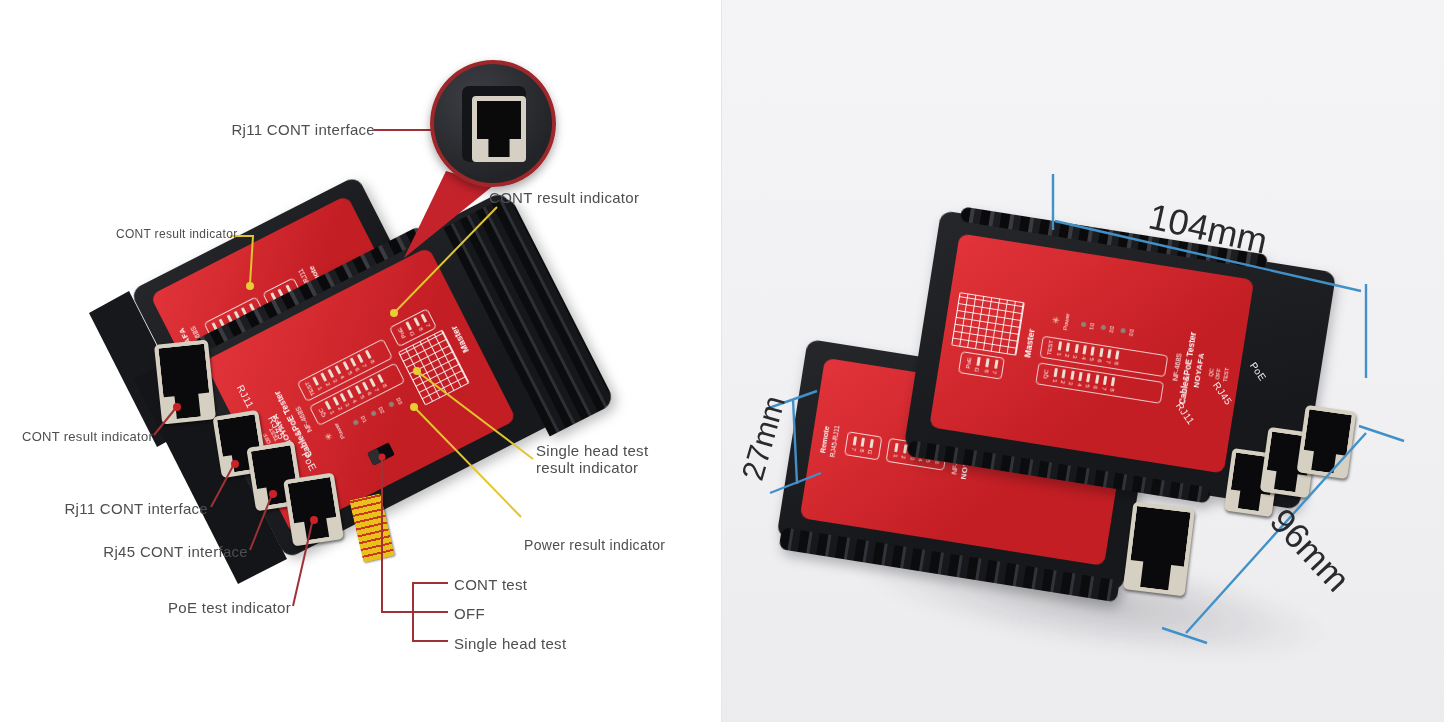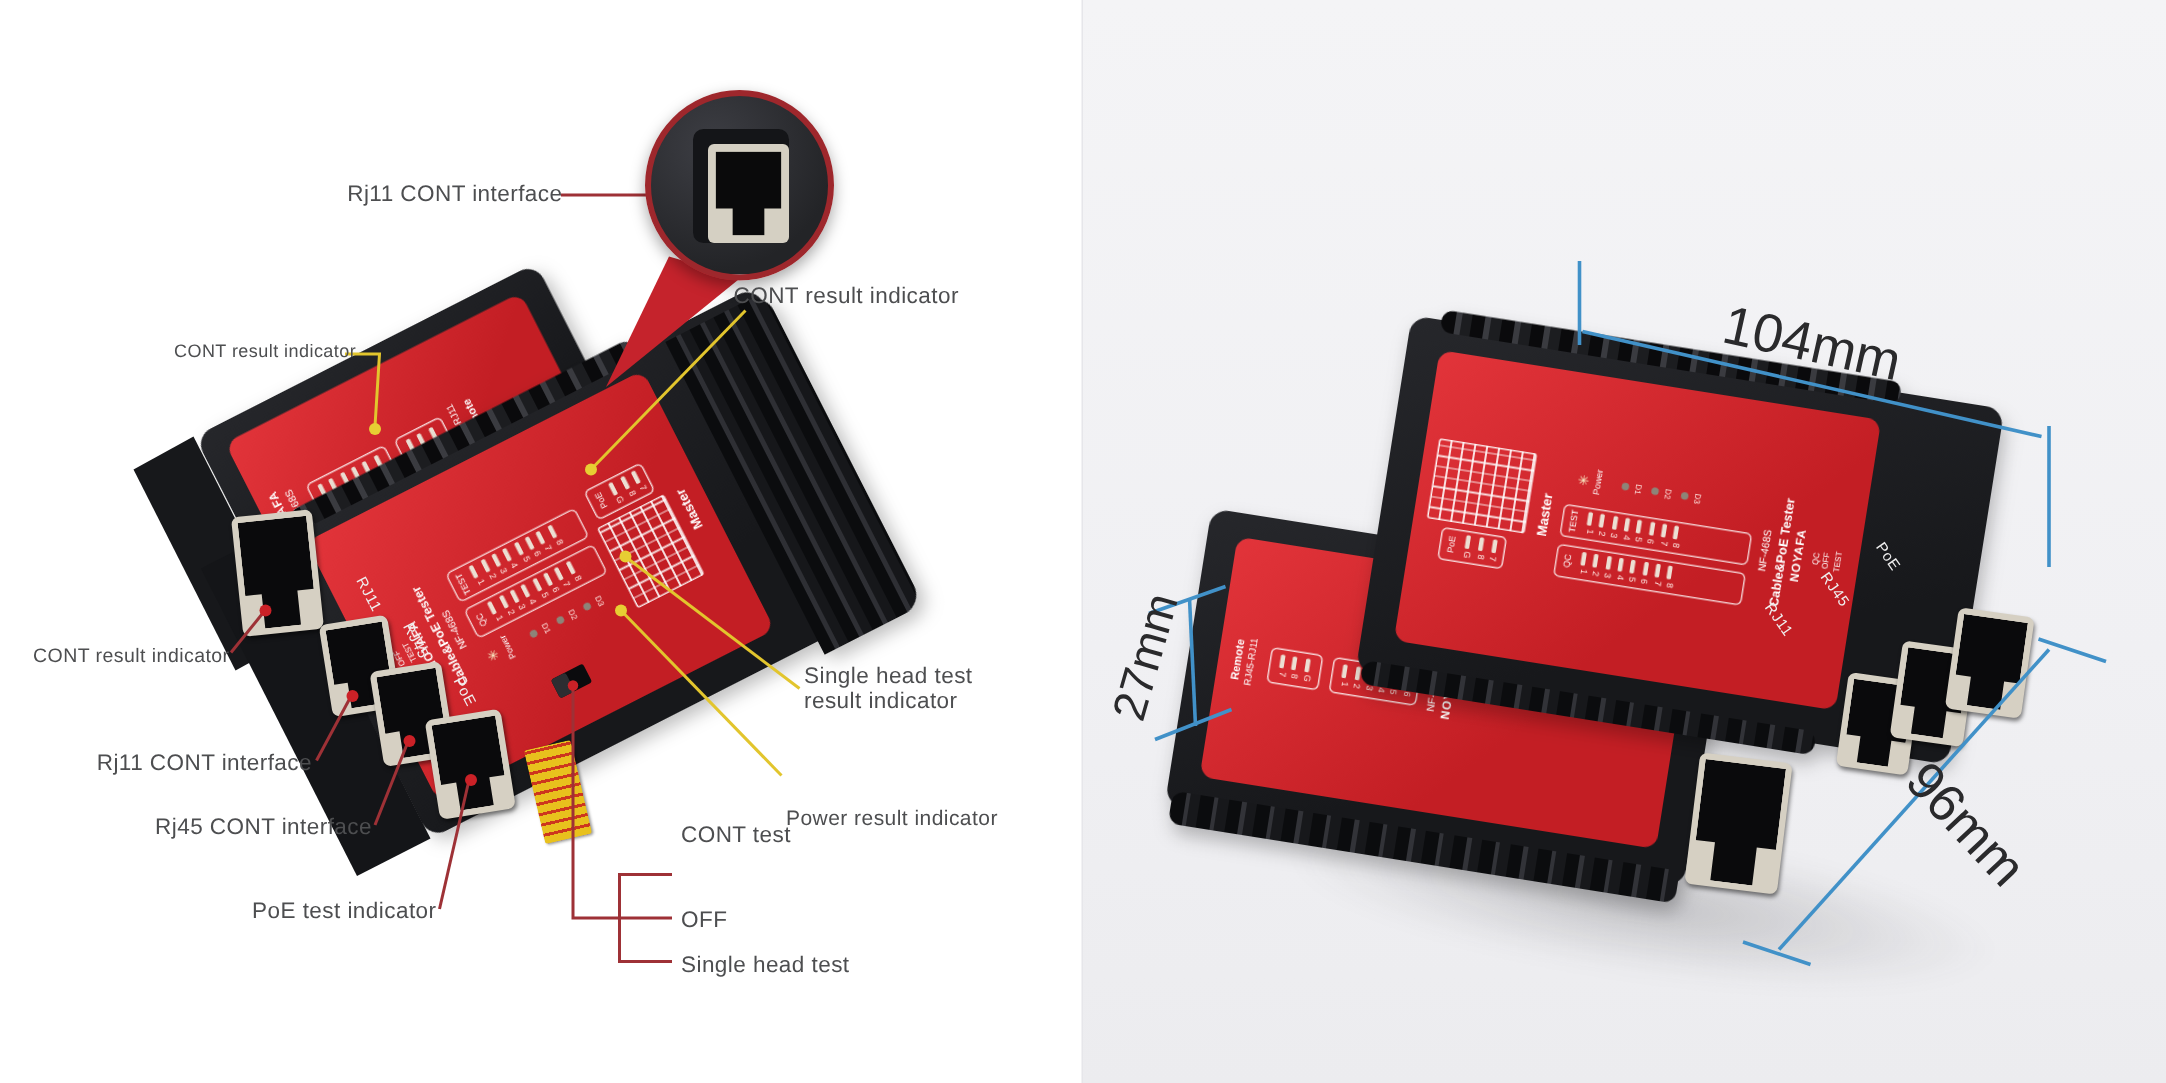--- a/index.html
+++ b/index.html
@@ -363,21 +363,21 @@
     <div class="lbl small right-align" style="left:116px;top:227px;width:110px;">CONT result indicator</div>
     <div class="lbl mid right-align" style="left:22px;top:429px;width:128px;">CONT result indicator</div>
     <div class="lbl right-align" style="left:60px;top:500px;width:148px;">Rj11 CONT interface</div>
     <div class="lbl right-align" style="left:98px;top:543px;width:150px;">Rj45 CONT interface</div>
     <div class="lbl right-align" style="left:160px;top:599px;width:131px;">PoE test indicator</div>
     <div class="lbl two-line" style="left:536px;top:443px;">
       <div>Single head test</div>
       <div>result indicator</div>
     </div>
     <div class="lbl" style="left:524px;top:509px;font-size:14px;margin-top:28px;">Power result indicator</div>
-    <div class="lbl" style="left:454px;top:548px;">CONT test</div>
+    <div class="lbl" style="left:454px;top:576px;">CONT test</div>
     <div class="lbl" style="left:454px;top:605px;">OFF</div>
     <div class="lbl" style="left:454px;top:635px;">Single head test</div>
   </section>
 
   <section class="right-panel"></section>
 
   <div class="dev-shadow"></div>
 
   <div class="body" style="left:790px;top:365px;width:350px;height:200px;transform:rotate(9deg);">
     <div class="ribs-bottom" style="height:22px;bottom:-12px;"></div>

